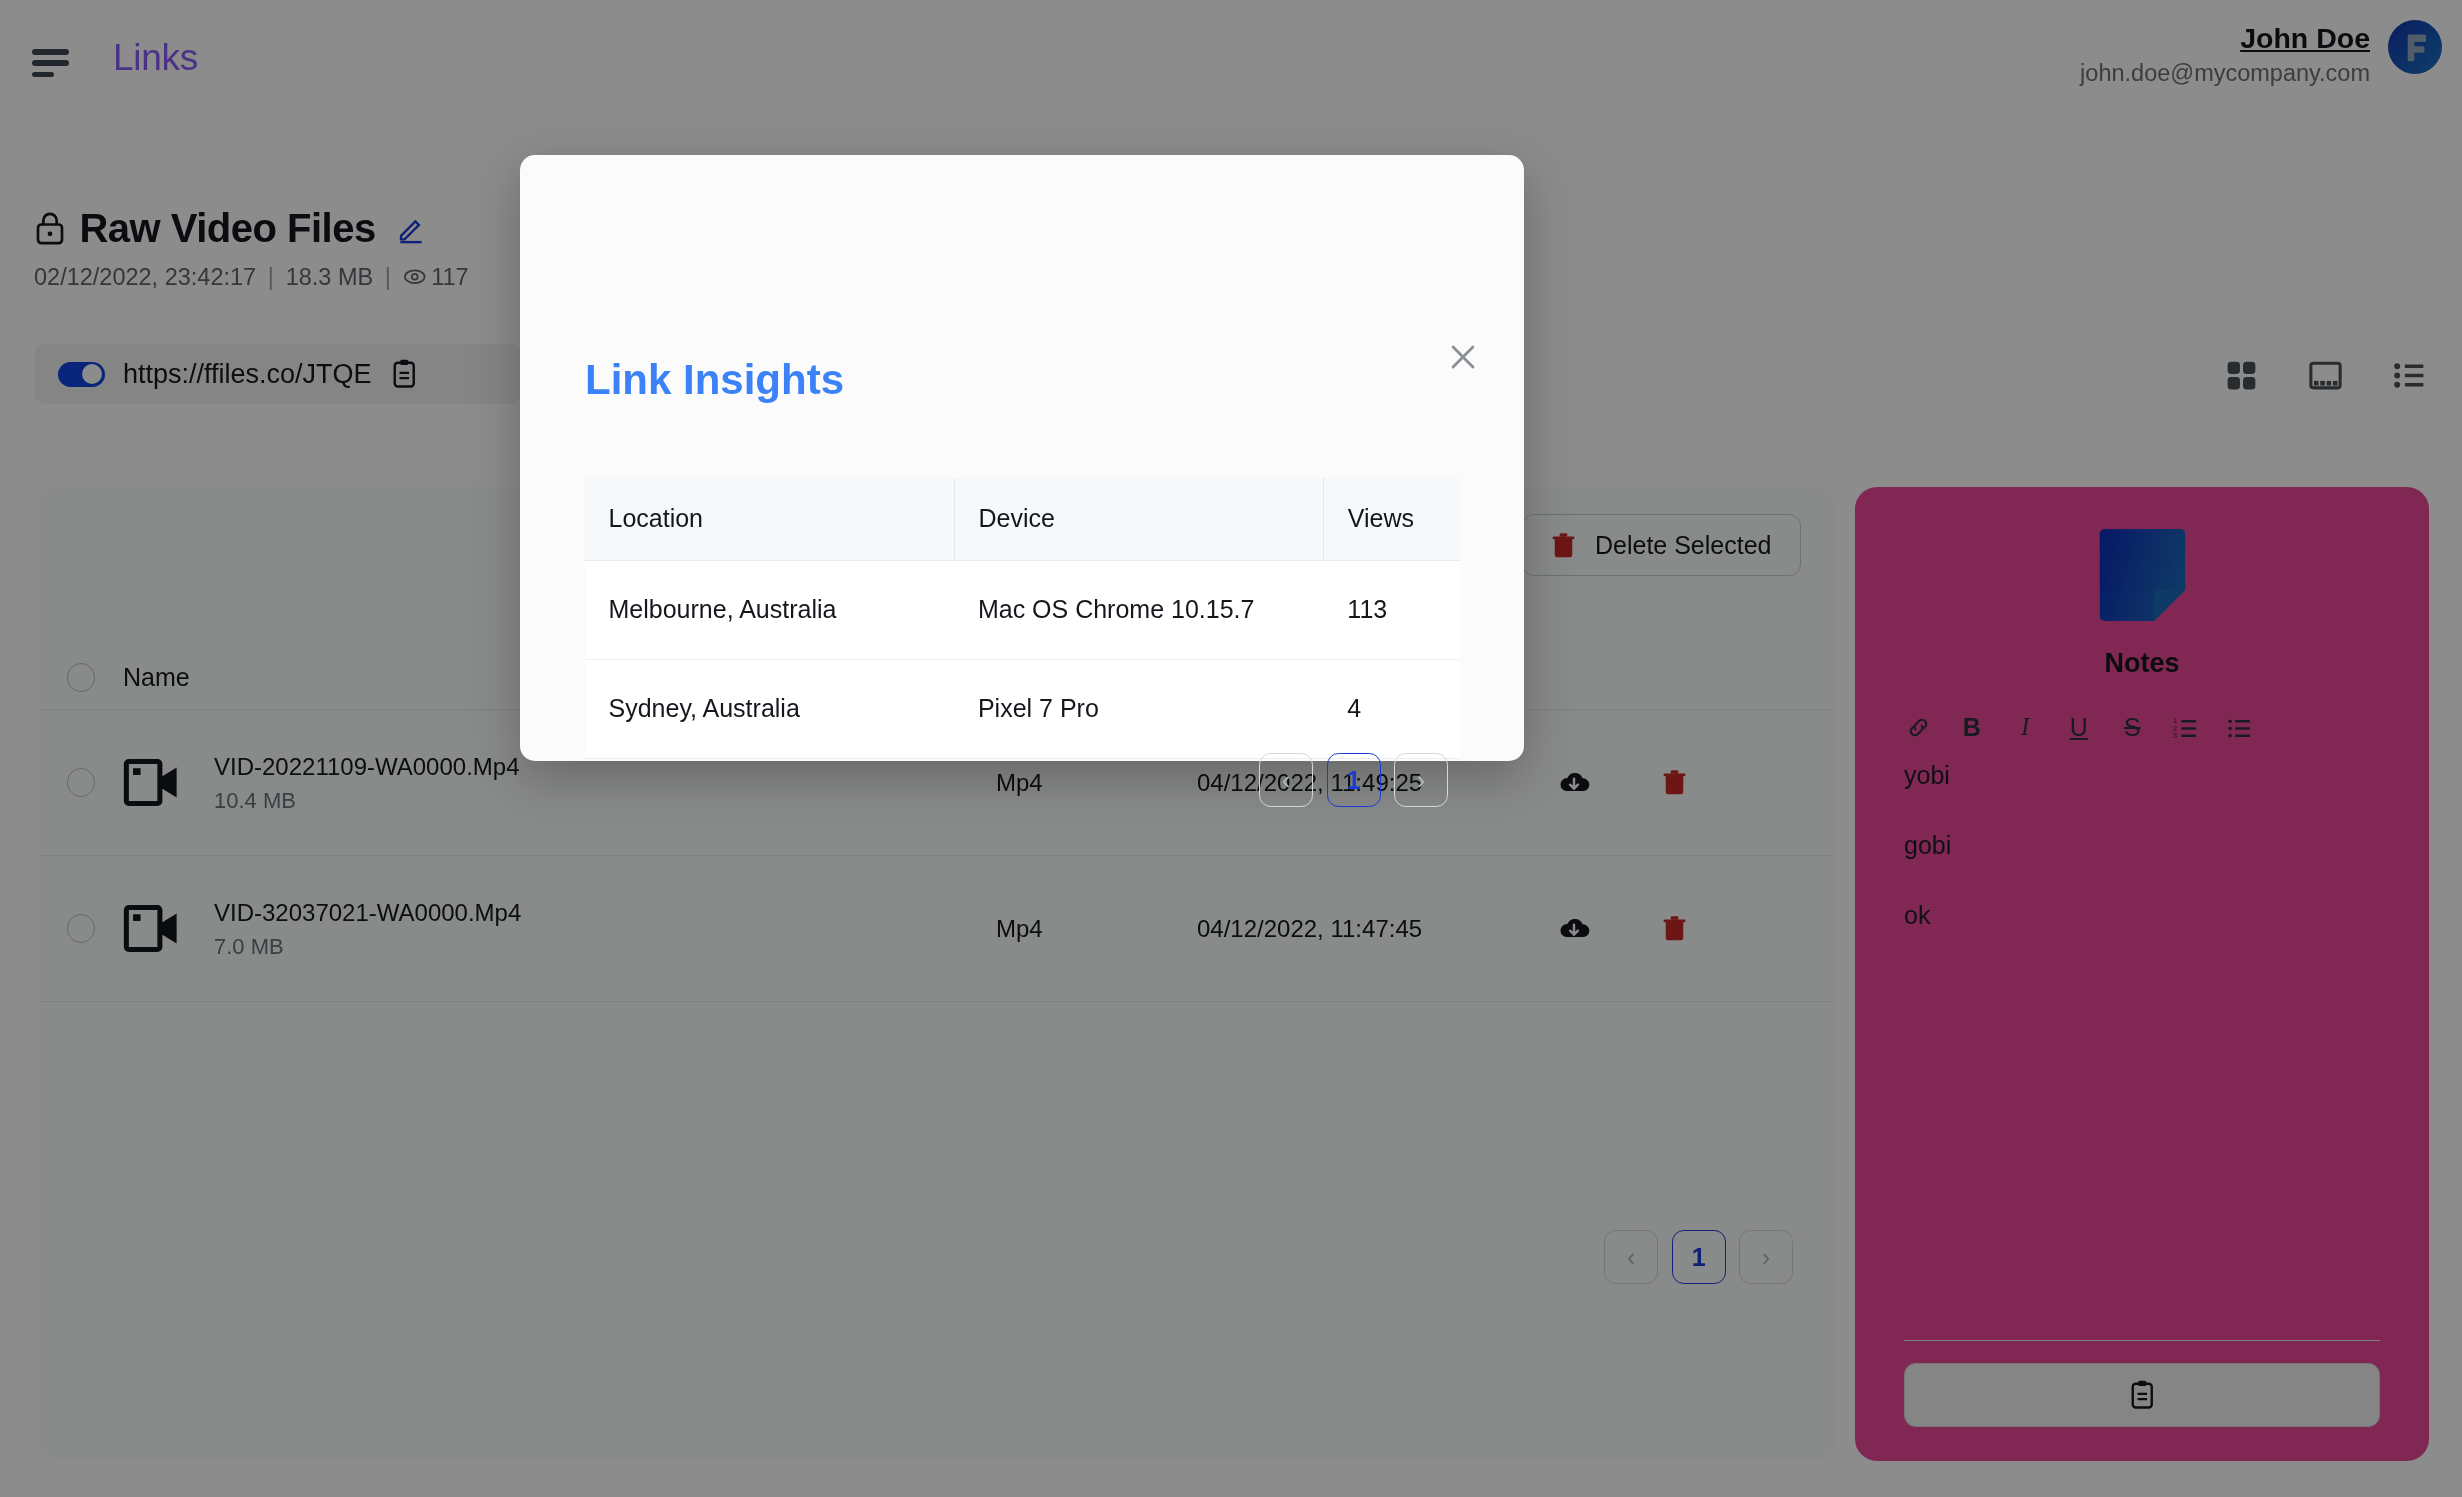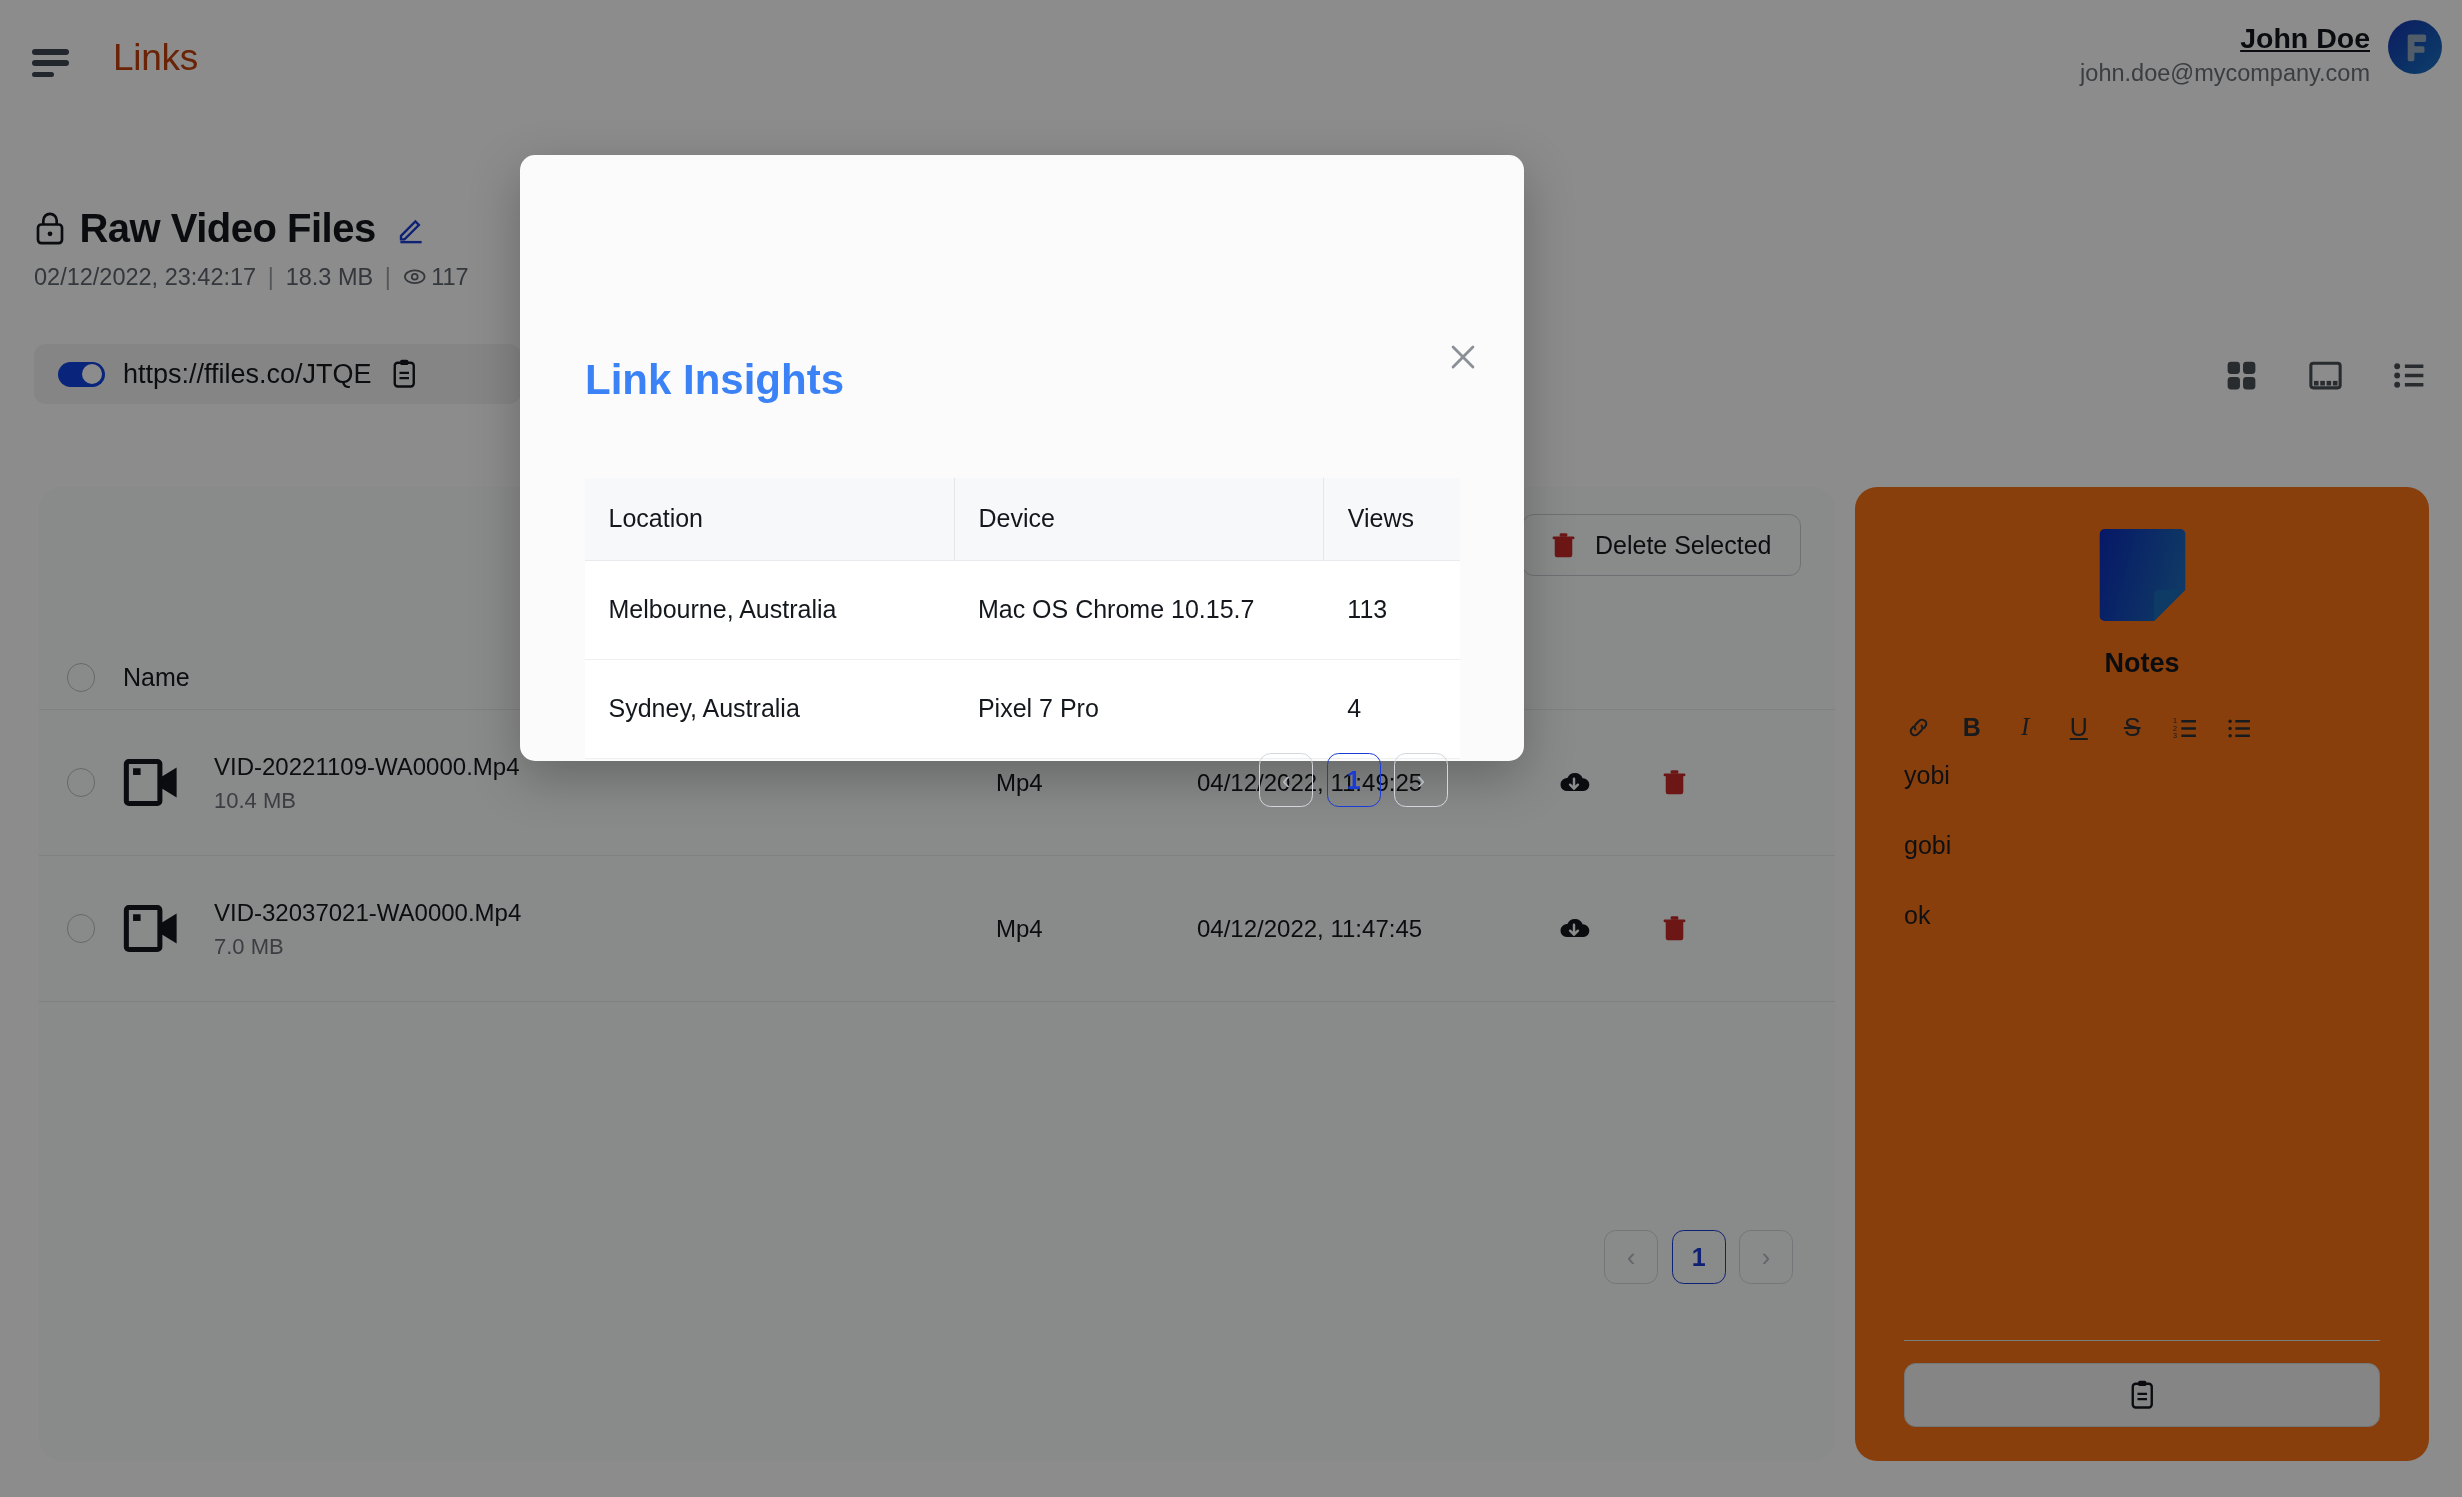--- a/index.html
+++ b/index.html
@@ -24,21 +24,21 @@
     position: absolute; left: 32px; top: 49px;
     width: 37px; height: 28.5px;
     display: flex; flex-direction: column; justify-content: space-between;
   }
   .hamburger i { display: block; height: 5.9px; border-radius: 3.4px; background: #3d4852; }
   .hamburger i:nth-child(1) { width: 37px; }
   .hamburger i:nth-child(2) { width: 37px; }
   .hamburger i:nth-child(3) { width: 22px; }
   .page-title {
     position: absolute; left: 113px; top: 37px;
-    font-size: 37px; font-weight: 400; color: #c2410c; letter-spacing: -0.3px; text-align: center;
+    font-size: 37px; font-weight: 400; color: #8b5cf6; letter-spacing: -0.3px; text-align: center;
   }
   .user-block {
     position: absolute; right: 92px; top: 22px;
     text-align: right;
   }
   .user-name { font-size: 28.5px; font-weight: 700; color: #13171c; line-height: 1.15; text-decoration: underline; }
   .user-email { font-size: 23.5px; color: #6b7177; margin-top: 5px; text-align: center; }
   .avatar {
     position: absolute; right: 20px; top: 20px;
     width: 54px; height: 54px; border-radius: 50%;
@@ -134,21 +134,21 @@
     display: flex; align-items: center; justify-content: center;
     font-size: 25px; color: #b4b9bf; cursor: pointer;
     font-family: "Liberation Sans", sans-serif;
   }
   .pg-btn.active { border-color: #1a3cd6; color: #1a3cd6; font-weight: 700; }
   .files-pager { position: absolute; right: 42px; top: 743px; }
 
   
   .notes-card {
     position: absolute; left: 1855px; top: 487px; width: 574px; height: 974px;
-    background: #f97316; border-radius: 22px;
+    background: #ec4899; border-radius: 22px;
     display: flex; flex-direction: column; align-items: center;
     padding: 37px 49px 34px;
   }
   .note-ico { width: 91px; height: 102px; }
   .notes-title { margin-top: 22px; font-size: 27px; font-weight: 700; color: #13171c; }
   .rt-toolbar {
     margin-top: 34px; width: 100%;
     display: flex; align-items: center; gap: 25px;
   }
   .rt-btn {

